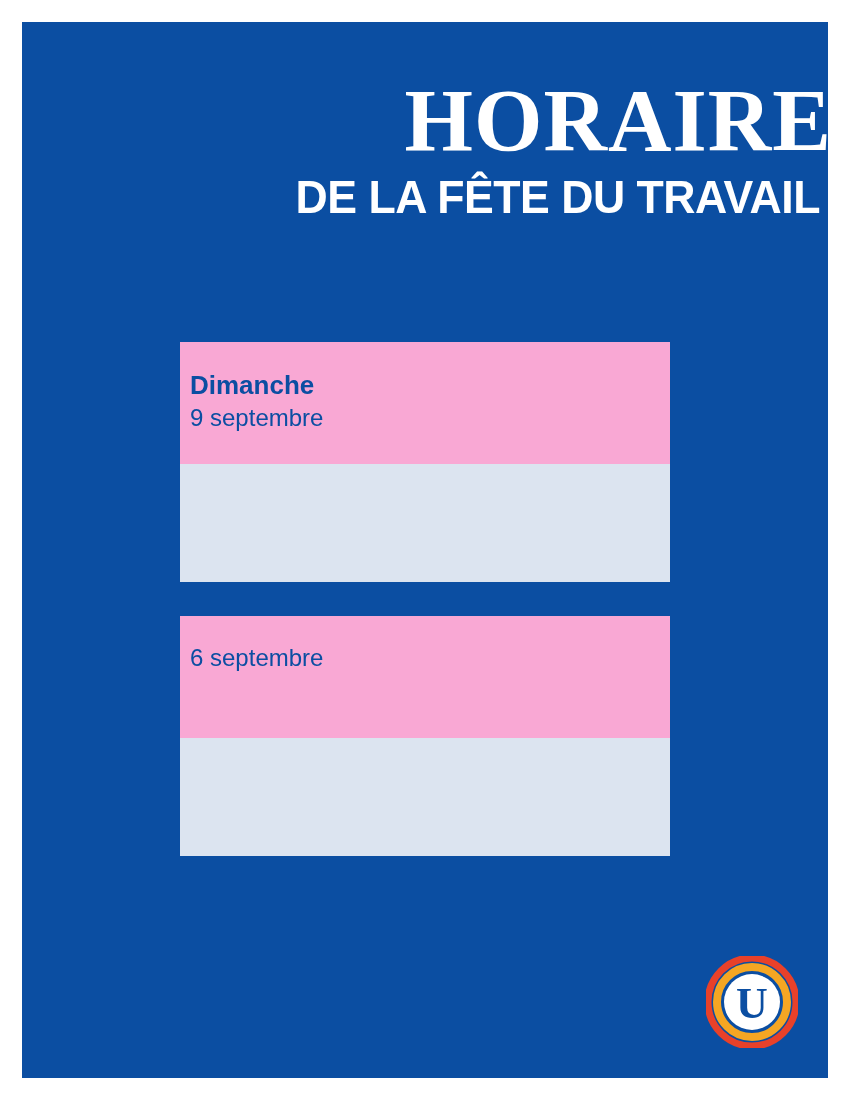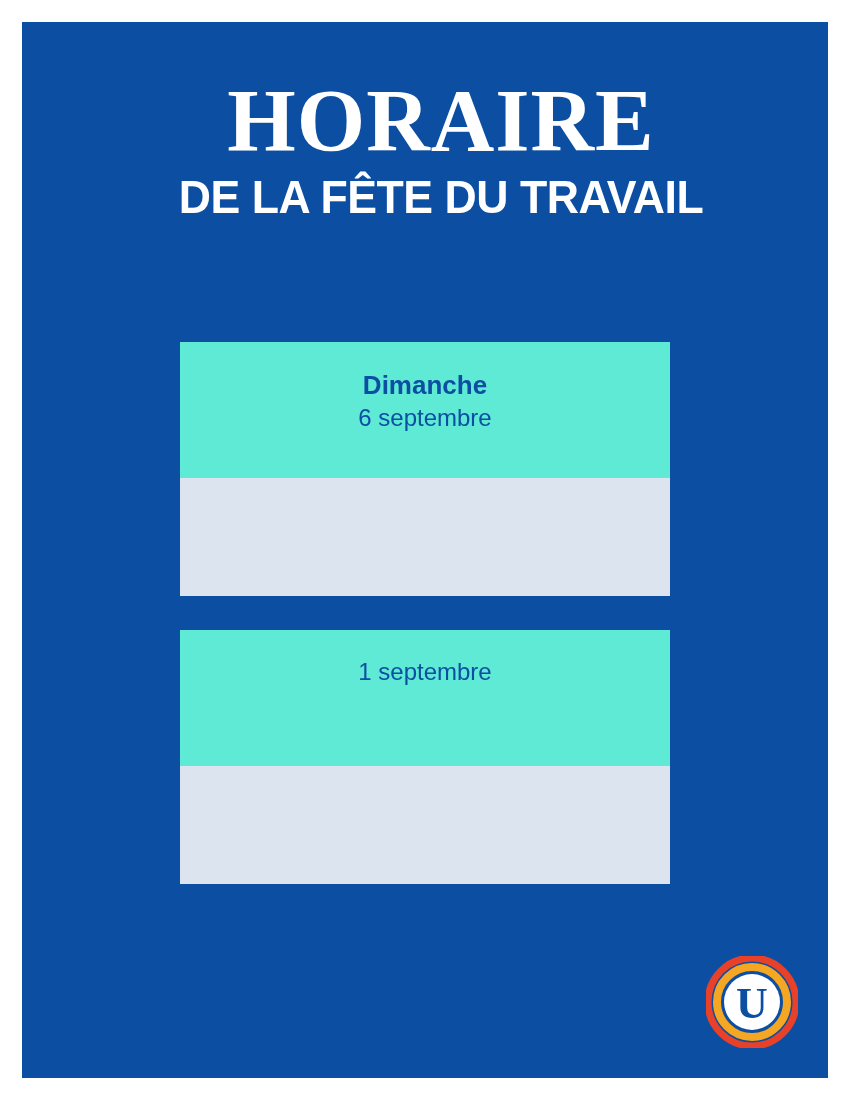--- a/index.html
+++ b/index.html
@@ -20,23 +20,23 @@
     top: 22px;
     width: 806px;
     height: 1056px;
     background: #0B4EA2;
     box-sizing: border-box;
   }
 
   .title-block {
     position: absolute;
     top: 55px;
-    left: 16px;
+    left: 4px;
     width: 100%;
-    text-align: center;
+    text-align: right;
   }
 
   .title-main {
     font-family: "Liberation Serif", serif;
     font-weight: bold;
     color: #ffffff;
     font-size: 88px;
     line-height: 1.0;
     letter-spacing: 1px;
     margin: 0;
@@ -62,25 +62,25 @@
     width: 490px;
   }
 
   .card {
     width: 490px;
     margin-bottom: 34px;
     background: #ffffff;
   }
 
   .card-head {
-    background: #5eead4;
+    background: #f9a8d4;
     padding: 28px 10px 24px 10px;
-    text-align: center;
+    text-align: left;
     box-sizing: border-box;
-    height: 136px;
+    height: 122px;
   }
 
   .card-day {
     color: #0B4EA2;
     font-size: 26px;
     font-weight: bold;
     line-height: 1.2;
     margin: 0 0 3px 0;
   }
 
@@ -116,28 +116,28 @@
   <div class="title-block">
     <div class="title-main">HORAIRE</div>
     <div class="title-sub">DE LA FÊTE DU TRAVAIL</div>
   </div>
 
   <div class="cards">
 
     <div class="card">
       <div class="card-head">
         <div class="card-day">Dimanche</div>
-        <div class="card-date">6 septembre</div>
+        <div class="card-date">9 septembre</div>
       </div>
       <div class="card-body"></div>
     </div>
 
     <div class="card">
       <div class="card-head">
-        <div class="card-date">1 septembre</div>
+        <div class="card-date">6 septembre</div>
       </div>
       <div class="card-body"></div>
     </div>
 
   </div>
 
   <div class="logo">
     <svg width="92" height="92" viewBox="0 0 92 92" aria-hidden="true">
       <circle cx="46" cy="46" r="44" fill="none" stroke="#E8412A" stroke-width="7"></circle>
       <circle cx="46" cy="46" r="35" fill="none" stroke="#F5A623" stroke-width="8"></circle>

